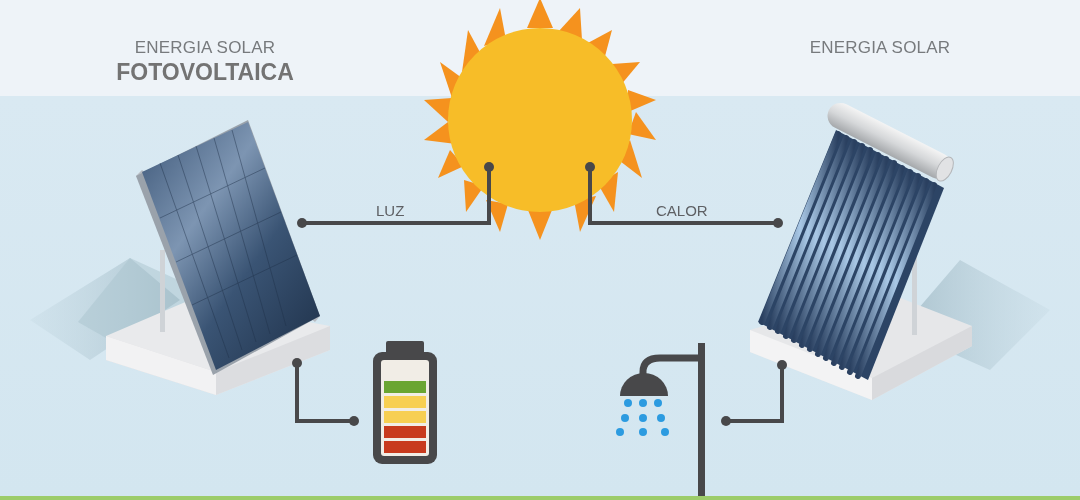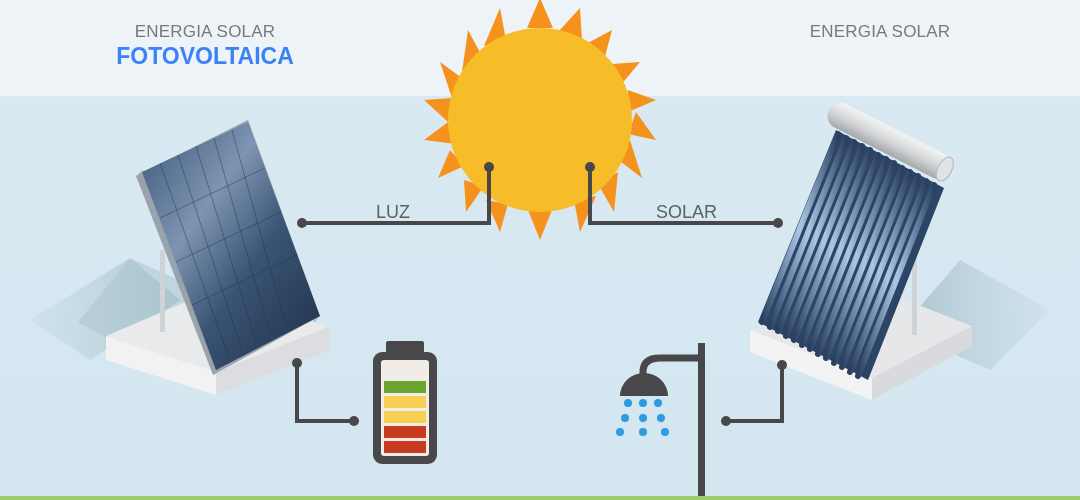--- a/index.html
+++ b/index.html
@@ -1,25 +1,25 @@
 <!DOCTYPE html>
 <html><head>
 <meta charset="utf-8">
 <style>
   html,body{margin:0;padding:0;}
   body{width:1080px;height:500px;overflow:hidden;position:relative;font-family:"Liberation Sans",sans-serif;
     background:linear-gradient(180deg,#eef3f8 0px,#eef3f8 95px,#d9e9f2 96px,#d3e6f0 497px);}
   .topband{position:absolute;left:0;top:0;width:1080px;height:96px;background:#eef3f8;}
   .ground-line{position:absolute;left:0;top:496px;width:1080px;height:4px;background:#9ccc6a;}
   .title{position:absolute;text-align:center;color:#58595b;}
-  .title .sub{font-size:17px;color:#777a7d;letter-spacing:0.2px;}
-  .title .main{font-size:23px;font-weight:bold;color:#3b82f6;margin-top:1px;}
+  .title .sub{font-size:17px;color:#777a7d;letter-spacing:0.2px;margin-top:16px;}
+  .title .main{font-size:23px;font-weight:bold;color:#737373;margin-top:1px;}
   #title-left{left:90px;top:22px;width:230px;}
   #title-right{left:765px;top:22px;width:230px;}
-  .label{position:absolute;font-size:18px;color:#5e6064;text-align:right;}
+  .label{position:absolute;font-size:15px;color:#5e6064;text-align:right;}
   svg.art{position:absolute;left:0;top:0;}
 </style>
 </head>
 <body>
 
 <div class="topband"></div>
 
 <svg class="art" width="1080" height="500" viewBox="0 0 1080 500">
   <defs>
     <linearGradient id="pvGrad" x1="0" y1="0" x2="1" y2="1">
@@ -186,15 +186,15 @@
 
 <div class="title" id="title-left">
   <div class="sub">ENERGIA SOLAR</div>
   <div class="main">FOTOVOLTAICA</div>
 </div>
 <div class="title" id="title-right">
   <div class="sub">ENERGIA SOLAR</div>
 </div>
 
 <div class="label" style="left:376px;top:202px;">LUZ</div>
-<div class="label" style="left:656px;top:202px;">SOLAR</div>
+<div class="label" style="left:656px;top:202px;">CALOR</div>
 
 <div class="ground-line"></div>
 
 </body></html>

